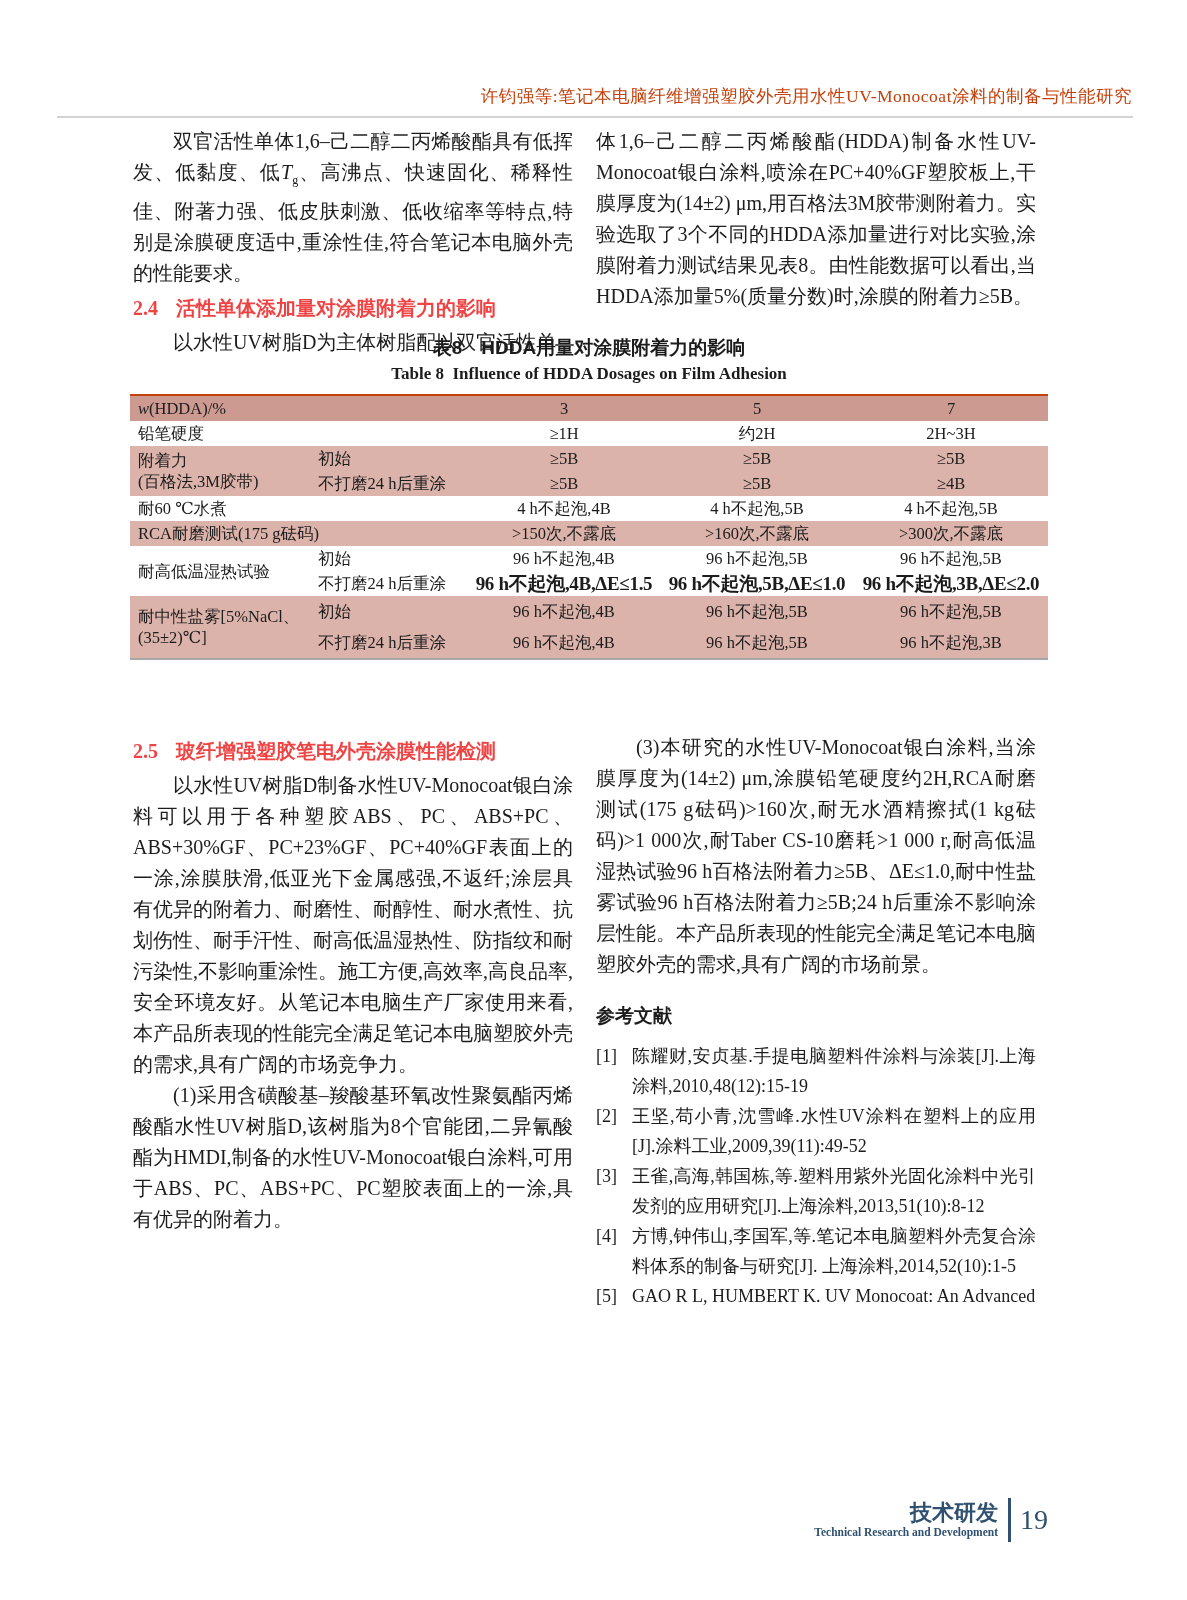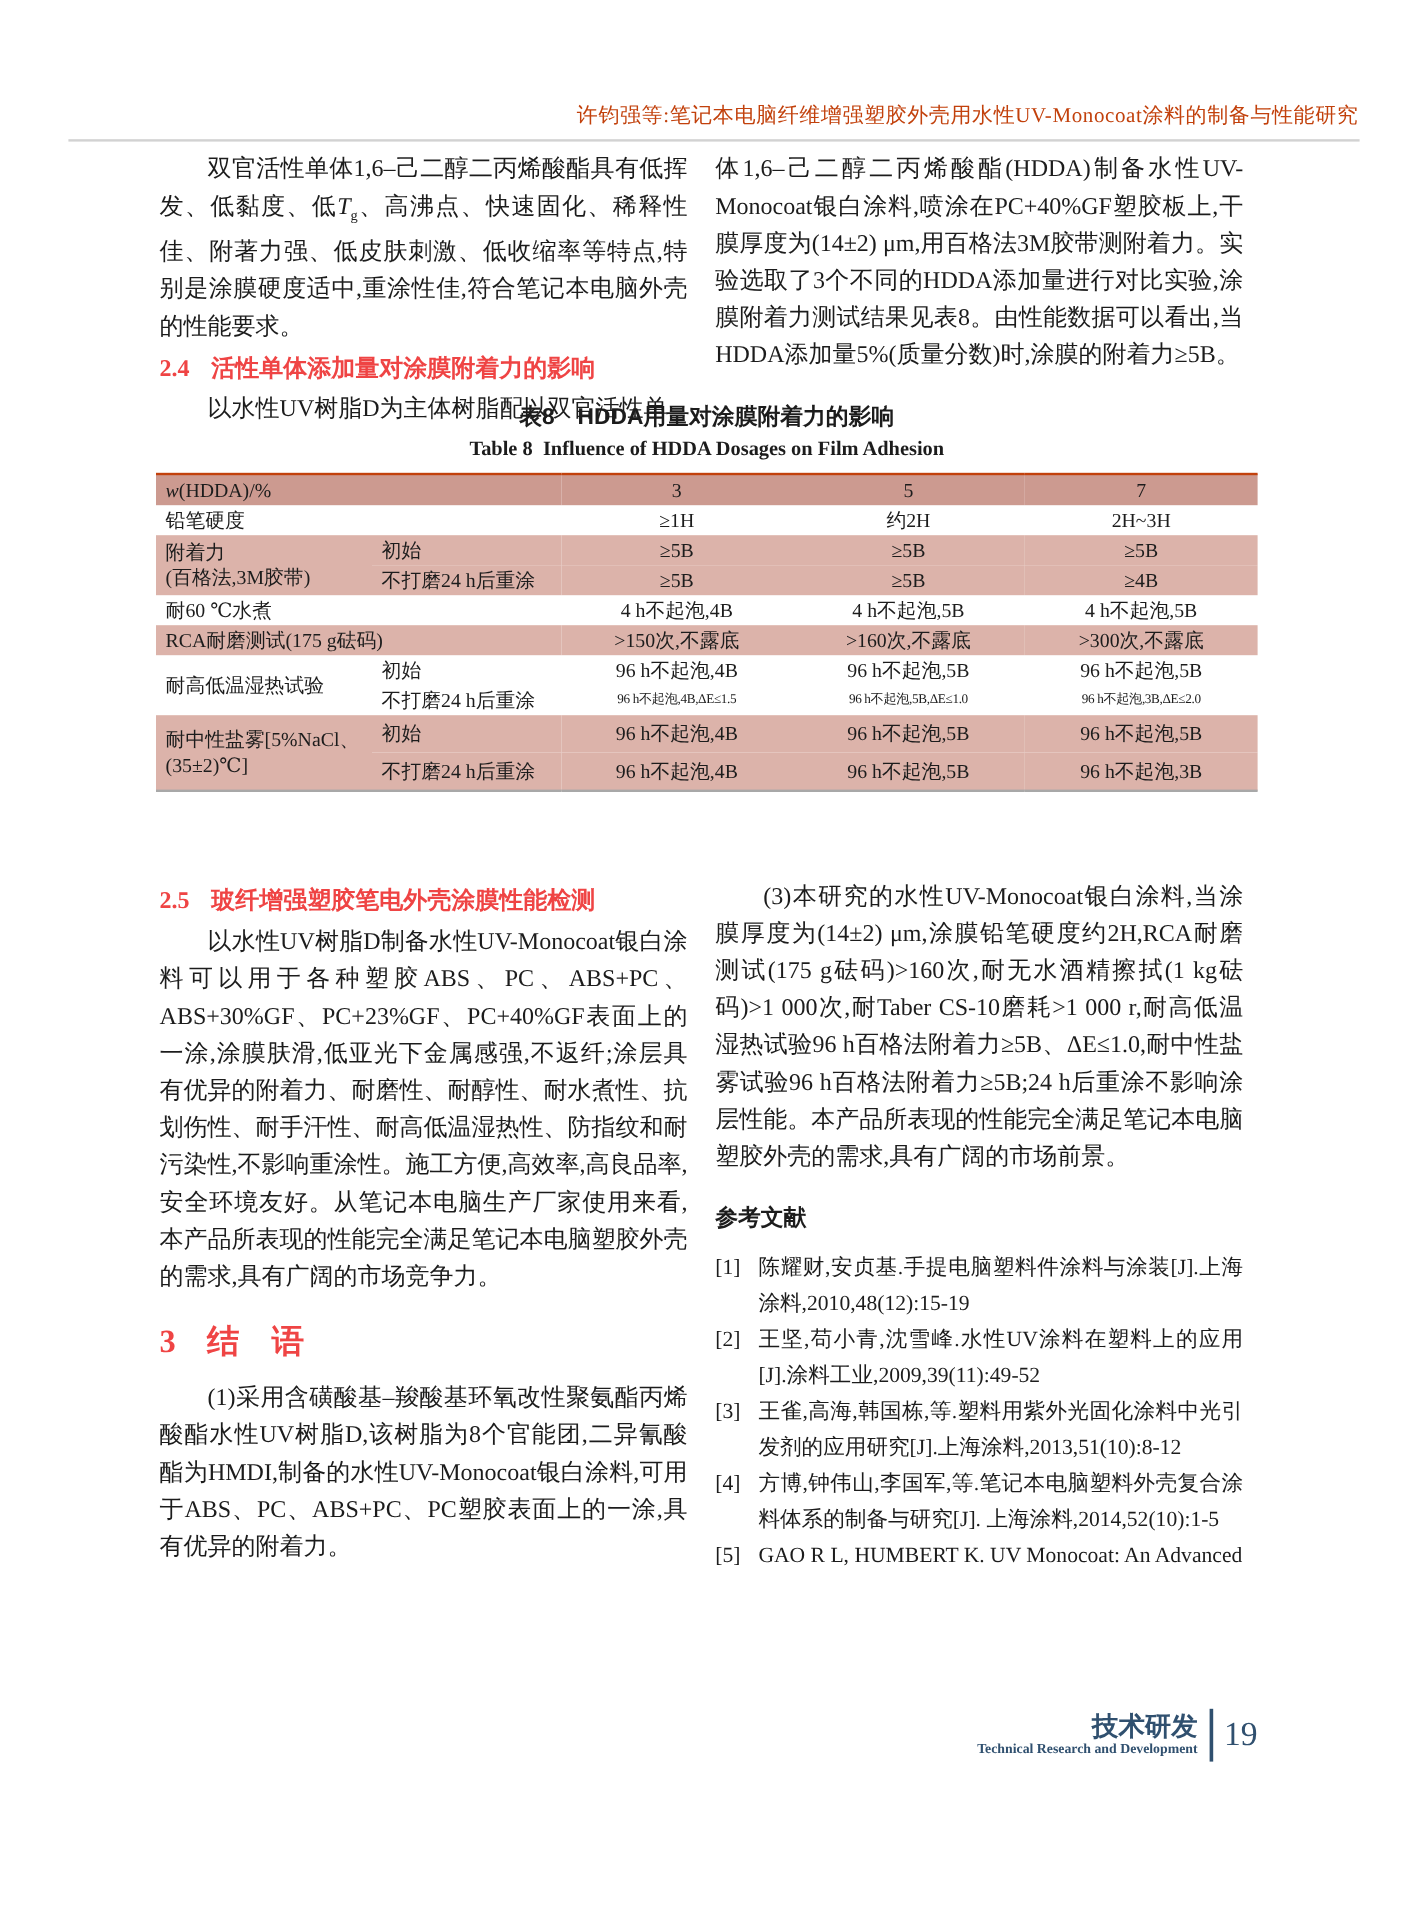--- a/index.html
+++ b/index.html
@@ -33,30 +33,30 @@
           font-weight:bold;font-size:19px;line-height:24px;}
   .cap-en{text-align:center;font-weight:bold;font-size:17px;line-height:22px;margin-top:3px;}
   table{width:100%;border-collapse:collapse;margin-top:9px;font-size:16.5px;
         border-top:2px solid #c2410c;border-bottom:2px solid #a8a8a8;}
   td{padding:2px 4px;line-height:21px;vertical-align:middle;font-weight:normal;}
   .lbl{text-align:left;padding-left:8px;}
   .ctr{text-align:center;}
   .hd{background:#cc9a90;}
   .stripe{background:#dcb3aa;}
   .tall td{padding-top:5px;padding-bottom:5px;}
-  .tight{font-size:11px;letter-spacing:-0.3px;white-space:nowrap;padding-left:0;padding-right:0;}
+  .tight{font-size:19px;letter-spacing:-0.3px;white-space:nowrap;padding-left:0;padding-right:0;font-weight:bold;}
   .blk{display:block;}
   
   .ref-title{font-family:"Liberation Sans","DejaVu Sans",sans-serif;
              font-weight:bold;font-size:19px;margin:20px 0 10px 0;}
   .ref-item{display:flex;font-size:18px;line-height:30px;text-align:justify;}
   .ref-num{flex:0 0 36px;}
   .ref-text{flex:1;}
   
-  .footer{position:absolute;top:1424px;right:139px;display:flex;align-items:center;
+  .footer{position:absolute;top:1498px;right:139px;display:flex;align-items:center;
           color:#30506f;}
   .footer-txt{text-align:right;}
   .footer-zh{font-family:"Liberation Sans","DejaVu Sans",sans-serif;font-weight:bold;
              font-size:22px;line-height:24px;}
   .footer-en{font-size:11.5px;font-weight:bold;line-height:15px;}
   .footer-bar{width:3px;height:44px;background:#30506f;margin:0 9px 0 10px;}
   .footer-num{font-size:28px;}
   i{font-style:italic;}
   sub{font-size:12px;}
 </style>
@@ -157,21 +157,20 @@
         <td class="ctr">96 h不起泡,5B</td>
         <td class="ctr">96 h不起泡,3B</td>
       </tr>
     </tbody>
   </table>
 </div>
 
 <div class="col bot-left">
   <div class="h-red sec-h"><span class="num">2.5</span><span>玻纤增强塑胶笔电外壳涂膜性能检测</span></div>
   <p class="p">以水性UV树脂D制备水性UV-Monocoat银白涂料可以用于各种塑胶ABS、PC、ABS+PC、ABS+30%GF、PC+23%GF、PC+40%GF表面上的一涂,涂膜肤滑,低亚光下金属感强,不返纤;涂层具有优异的附着力、耐磨性、耐醇性、耐水煮性、抗划伤性、耐手汗性、耐高低温湿热性、防指纹和耐污染性,不影响重涂性。施工方便,高效率,高良品率,安全环境友好。从笔记本电脑生产厂家使用来看,本产品所表现的性能完全满足笔记本电脑塑胶外壳的需求,具有广阔的市场竞争力。</p>
-  <div class="h-red sec3-h"><span class="num">3</span><span>结　语</span></div>
   <p class="p">(1)采用含磺酸基–羧酸基环氧改性聚氨酯丙烯酸酯水性UV树脂D,该树脂为8个官能团,二异氰酸酯为HMDI,制备的水性UV-Monocoat银白涂料,可用于ABS、PC、ABS+PC、PC塑胶表面上的一涂,具有优异的附着力。</p>
 </div>
 
 <div class="col bot-right">
   <p class="p">(3)本研究的水性UV-Monocoat银白涂料,当涂膜厚度为(14±2) μm,涂膜铅笔硬度约2H,RCA耐磨测试(175 g砝码)&gt;160次,耐无水酒精擦拭(1 kg砝码)&gt;1 000次,耐Taber CS-10磨耗&gt;1 000 r,耐高低温湿热试验96 h百格法附着力≥5B、ΔE≤1.0,耐中性盐雾试验96 h百格法附着力≥5B;24 h后重涂不影响涂层性能。本产品所表现的性能完全满足笔记本电脑塑胶外壳的需求,具有广阔的市场前景。</p>
   <div class="ref-title">参考文献</div>
   <div class="ref-item">
     <span class="ref-num">[1]</span>
     <span class="ref-text">陈耀财,安贞基.手提电脑塑料件涂料与涂装[J].上海涂料,2010,48(12):15-19</span>
   </div>

